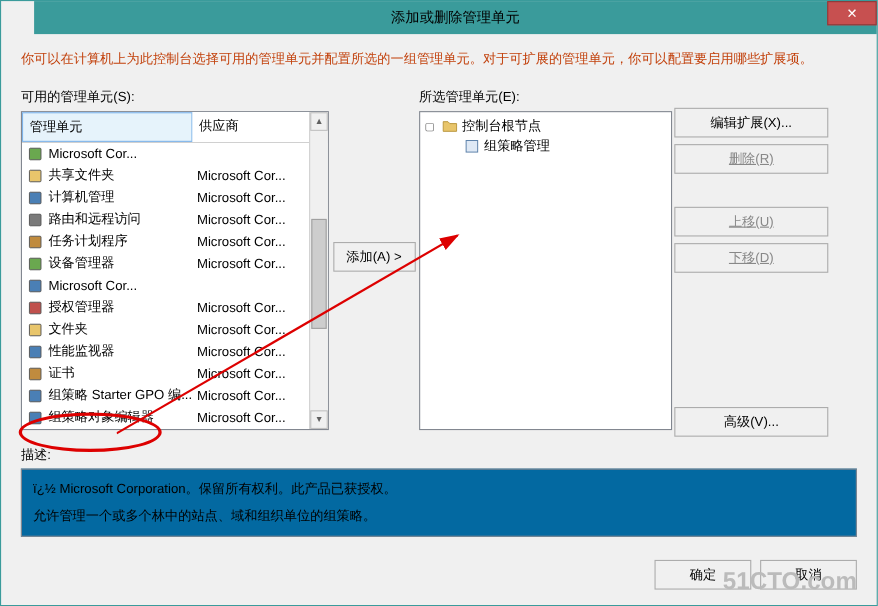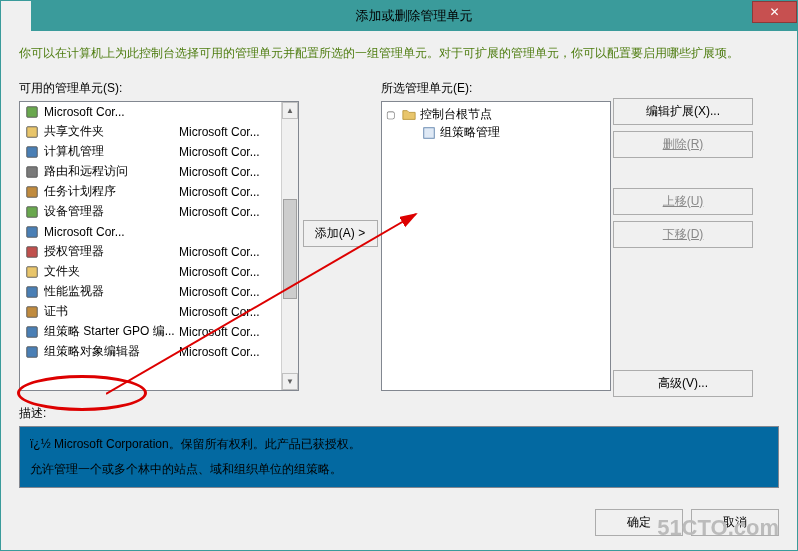--- a/index.html
+++ b/index.html
@@ -2,21 +2,21 @@
 <html><head>
 <meta charset="utf-8">
 <style>
 * { box-sizing: border-box; margin: 0; padding: 0; font-family: "Microsoft YaHei", SimSun, sans-serif; font-size: 12px; }
 body { background: #fff; }
 .window { width: 798px; height: 551px; border: 1px solid #3a9b9b; position: relative; background: #f0f0f0; }
 .titlebar { height: 30px; background: #3a9b9b; display: flex; align-items: center; justify-content: center; position: relative; margin-left: 30px; }
 .titlebar .title { color: #000; font-size: 13px; }
 .close-btn { position: absolute; right: 0; top: 0; width: 45px; height: 22px; background: #c75050; color: #fff; display:flex;align-items:center;justify-content:center;font-size:14px;border:1px solid #8b3a3a;}
 .content { padding: 14px 18px; }
-.intro { margin-bottom: 18px; color: #4d7c0f; line-height: 1.4; }
+.intro { margin-bottom: 18px; color: #c2410c; line-height: 1.4; }
 .row { display: flex; gap: 2px; align-items: flex-start; }
 .col-left { width: 280px; }
 .col-mid { width: 78px; display:flex; flex-direction:column; align-items:center; padding-top:140px;}
 .col-tree { width: 230px; }
 .col-right { width: 140px; display:flex; flex-direction:column; gap:6px; }
 .section-label { margin-bottom: 4px; }
 .listbox { height: 290px; border: 1px solid #828790; background: #fff; position: relative; display:flex; flex-direction:column; }
 .list-header { display:flex; background:#fff; border-bottom:1px solid #d0d0d0; }
 .list-header .col { padding:4px 6px; border-right:1px solid #d0d0d0; background:#fff; }
 .list-header .col.hover { background:#e6f3fb; border:1px solid #7eb4ea; }
@@ -61,20 +61,24 @@
   </div>
 
   <div class="content">
     <div class="intro">你可以在计算机上为此控制台选择可用的管理单元并配置所选的一组管理单元。对于可扩展的管理单元，你可以配置要启用哪些扩展项。</div>
 
     <div class="row">
 
       <div class="col-left">
         <div class="section-label">可用的管理单元(S):</div>
         <div class="listbox">
+          <div class="list-header">
+            <div class="col col-name hover">管理单元</div>
+            <div class="col col-vendor">供应商</div>
+          </div>
           <div class="list-body" id="list-body">
               <div class="list-row">
                 <span class="icon">
                   <svg width="14" height="14" viewBox="0 0 16 16">
                     <rect x="2" y="2" width="12" height="12" fill="#6aa84f" stroke="#555" rx="1"></rect>
                   </svg>
                 </span>
                 <span class="vendor">Microsoft Cor...</span>
               </div>
               <div class="list-row">

